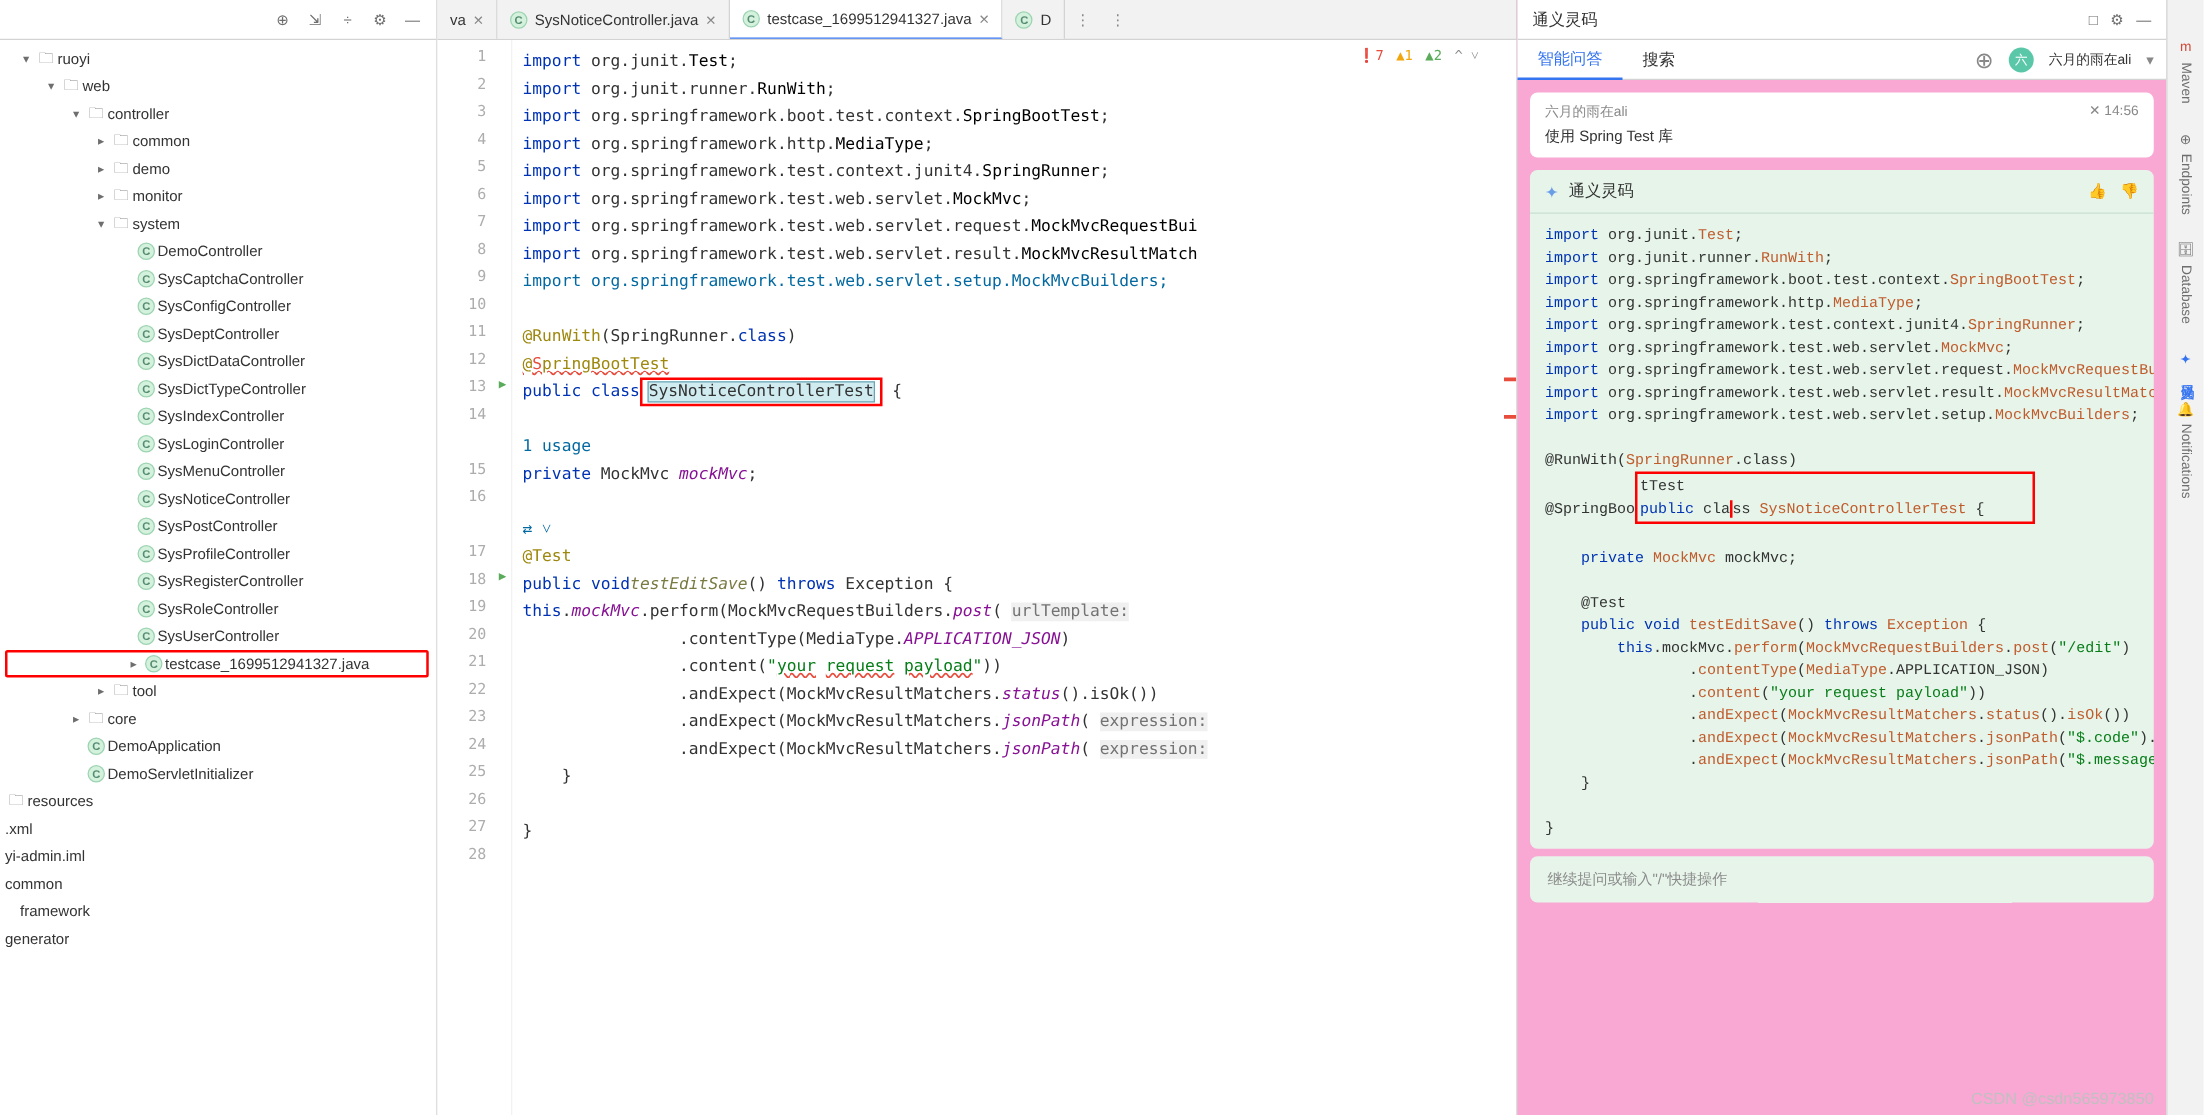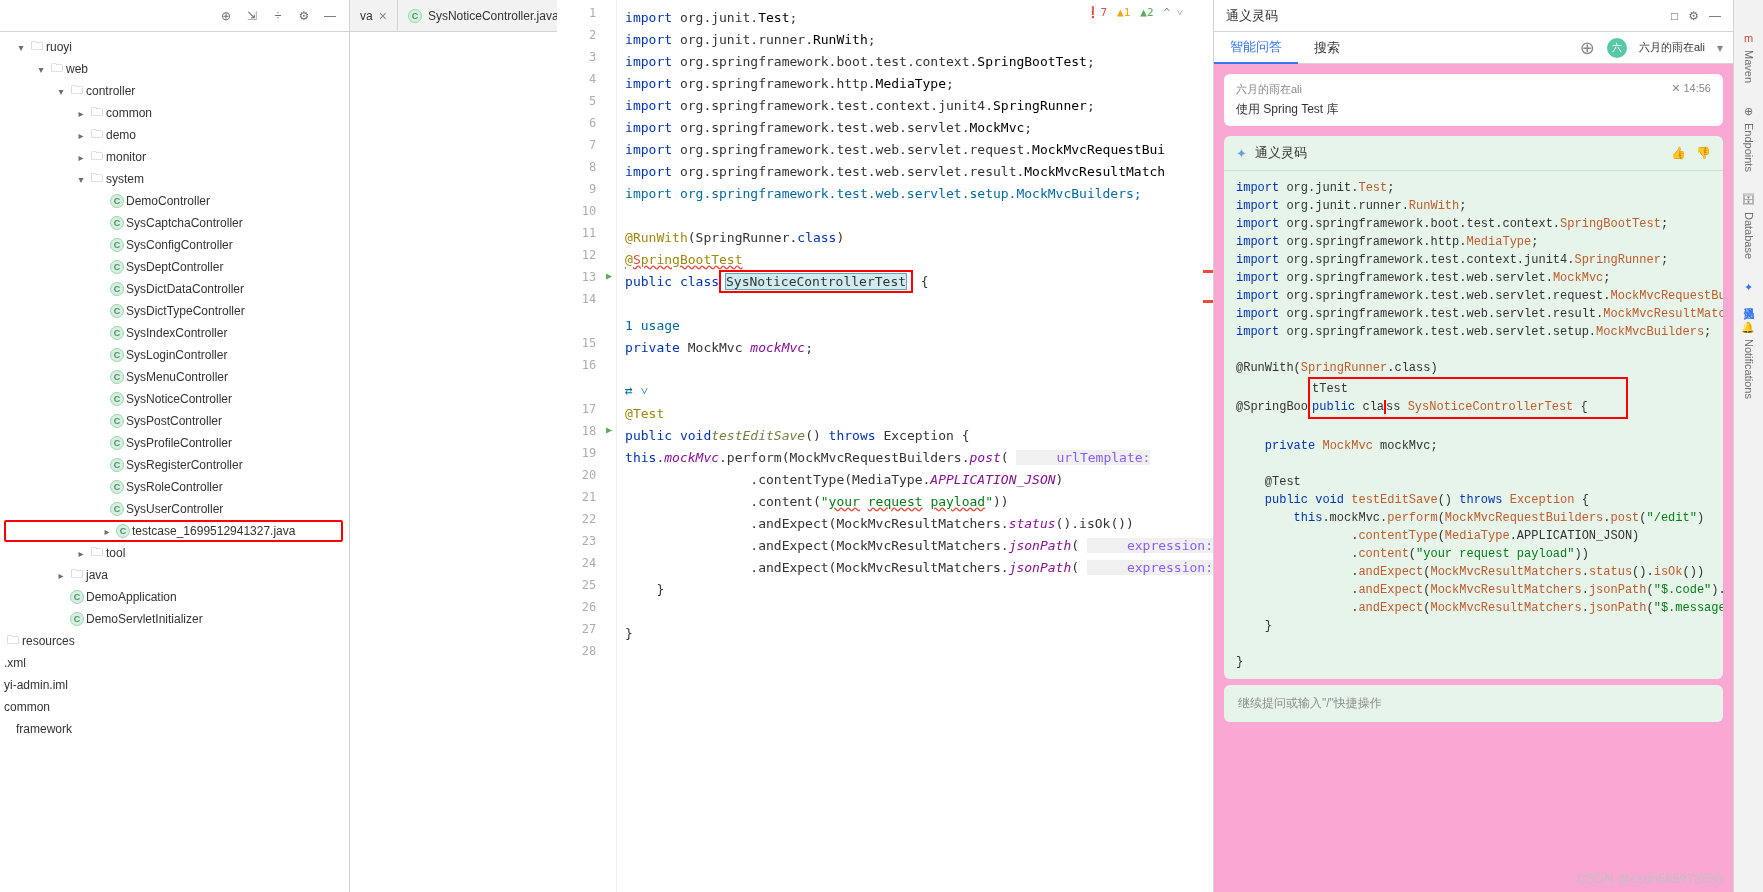--- a/index.html
+++ b/index.html
@@ -12,42 +12,42 @@
     .toolbar-icon { width: 18px; height: 18px; display: flex; align-items: center; justify-content: center; color: #6e6e6e; cursor: pointer; }
     .tree { padding: 4px 0; overflow-y: auto; flex: 1; }
     .tree-node { display: flex; align-items: center; height: 22px; cursor: pointer; padding-left: 10px; white-space: nowrap; }
     .tree-arrow { width: 14px; font-size: 10px; color: #6e6e6e; text-align: center; }
     .tree-icon { width: 18px; display: inline-flex; justify-content: center; }
     .folder-icon { color: #909090; }
     .class-icon { width: 14px; height: 14px; border-radius: 50%; background: #d4f1dd; color: #558b70; font-size: 9px; font-weight: bold; display: flex; align-items: center; justify-content: center; border: 1px solid #9cd4b0; }
     .highlighted { border: 2px solid #f00; border-radius: 2px; }
     
     
-    .editor-area { flex: 1; display: flex; flex-direction: row; min-width: 0; }
+    .editor-area { flex: 1; display: flex; flex-direction: column; min-width: 0; }
     .tabs { height: 32px; display: flex; align-items: center; border-bottom: 1px solid #d3d3d3; background: #f2f2f2; overflow: hidden; }
     .tab { display: flex; align-items: center; height: 32px; padding: 0 10px; gap: 6px; border-right: 1px solid #d3d3d3; background: #f2f2f2; cursor: pointer; white-space: nowrap; }
     .tab.active { background: #fff; border-bottom: 2px solid #3574f0; }
     .tab-close { color: #888; font-size: 14px; }
     .tab-ellipsis { padding: 0 8px; color: #888; }
     
     .editor-body { display: flex; flex: 1; min-height: 0; }
     .gutter { width: 60px; background: #fff; border-right: 1px solid #eee; padding-top: 6px; }
     .gutter-line { height: 22px; text-align: right; padding-right: 20px; color: #adadad; font-family: 'Consolas', monospace; font-size: 12px; position: relative; }
     .run-marker { position: absolute; right: 4px; color: #5aab5a; font-size: 10px; }
     
     .code-area { flex: 1; background: #fff; padding-top: 6px; font-family: 'Consolas', monospace; font-size: 13px; position: relative; overflow: hidden; }
     .code-line { height: 22px; display: flex; align-items: center; white-space: pre; padding-left: 8px; }
     .kw { color: #0033b3; }
     .type { color: #000; }
     .method { color: #7a7a43; font-style: italic; }
     .str { color: #067d17; }
     .static { color: #871094; font-style: italic; }
     .ann { color: #9e880d; }
     .comment { color: #0369a1; }
-    .param { color: #8b5cf6; background: #f0f0f0; padding-left: 40px; }
+    .param { color: #737373; background: #f0f0f0; }
     .err-underline { text-decoration: wavy underline #e74c3c; }
     .highlight-text { background: #d0ecf0; border: 1px solid #6aa5b5; }
     .red-box { border: 2px solid #f00; padding: 2px 4px; }
     .editor-indicators { position: absolute; top: 6px; right: 30px; display: flex; gap: 10px; font-size: 11px; }
     .ind-err { color: #e74c3c; }
     .ind-warn { color: #f2a60d; }
     .ind-ok { color: #5aab5a; }
     .err-stripe { position: absolute; right: 0; top: 0; width: 12px; height: 100%; }
     .err-stripe div { position: absolute; right: 0; width: 10px; height: 3px; background: #e74c3c; }
     
@@ -234,21 +234,21 @@
           <span>testcase_1699512941327.java</span>
         </div>
       <div class="tree-node" style="padding-left:74px">
           <span class="tree-arrow">▸</span>
           <span class="tree-icon folder-icon">🗀</span>
           <span>tool</span>
         </div>
       <div class="tree-node" style="padding-left:54px">
           <span class="tree-arrow">▸</span>
           <span class="tree-icon folder-icon">🗀</span>
-          <span>java</span>
+          <span>core</span>
         </div>
       <div class="tree-node" style="padding-left:54px">
           <span class="tree-arrow"></span>
           <span class="tree-icon">
             <span class="class-icon">C</span>
           </span>
           <span>DemoApplication</span>
         </div>
       <div class="tree-node" style="padding-left:54px">
           <span class="tree-arrow"></span>
@@ -265,20 +265,23 @@
           <span>.xml</span>
         </div>
       <div class="tree-node" style="padding-left:4px">
           <span>yi-admin.iml</span>
         </div>
       <div class="tree-node" style="padding-left:4px">
           <span>common</span>
         </div>
       <div class="tree-node" style="padding-left:16px">
           <span>framework</span>
+        </div>
+      <div class="tree-node" style="padding-left:4px">
+          <span>generator</span>
         </div>
     </div>
   </div>
 
   <div class="editor-area">
     <div class="tabs">
       <div class="tab">
           <span>va</span>
           <span class="tab-close">×</span>
         </div>

